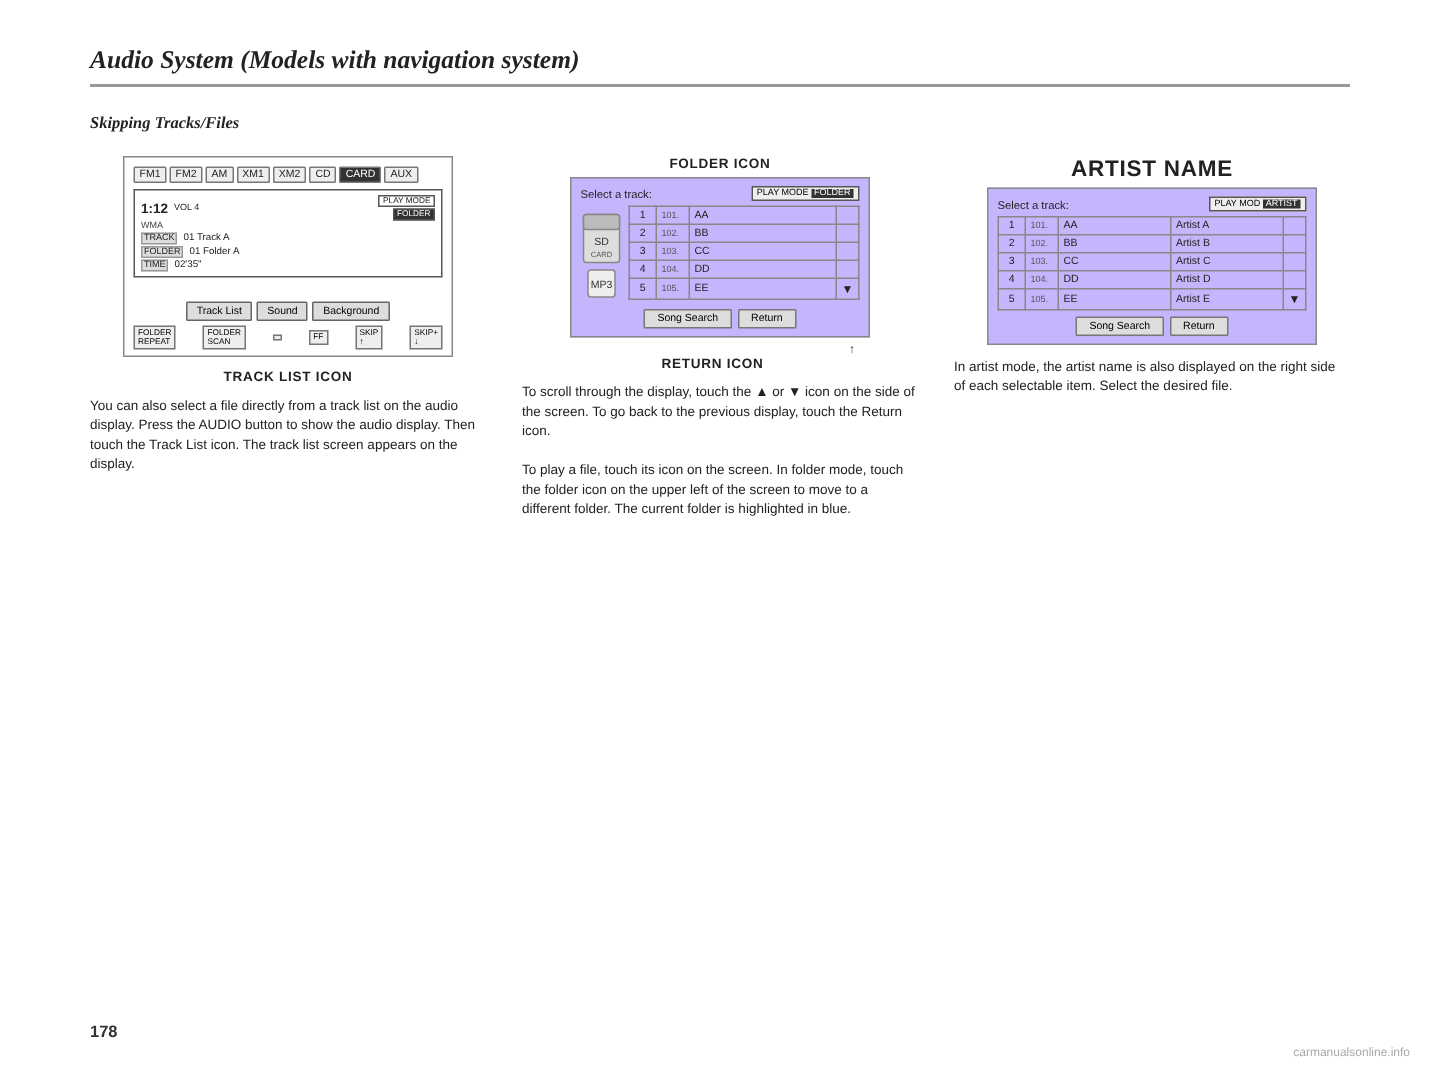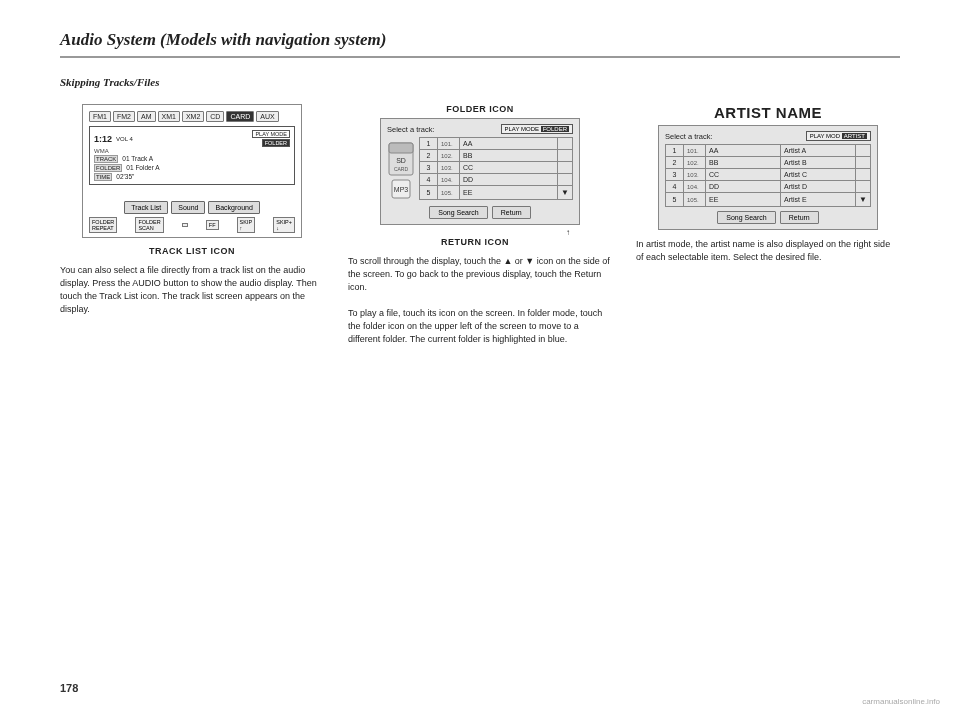--- a/index.html
+++ b/index.html
@@ -154,21 +154,21 @@
       font-weight: bold;
       color: #222;
       text-align: center;
       margin-top: 4px;
       letter-spacing: 0.5px;
     }
 
     
     .diagram2 {
       border: 1.5px solid #888;
-      background: #e5e5e5;
+      background: #c4b5fd;
       width: 200px;
       padding: 5px 6px 5px 6px;
       position: relative;
     }
 
     .d2-header {
       font-size: 8px;
       font-weight: bold;
       color: #222;
       text-align: left;

